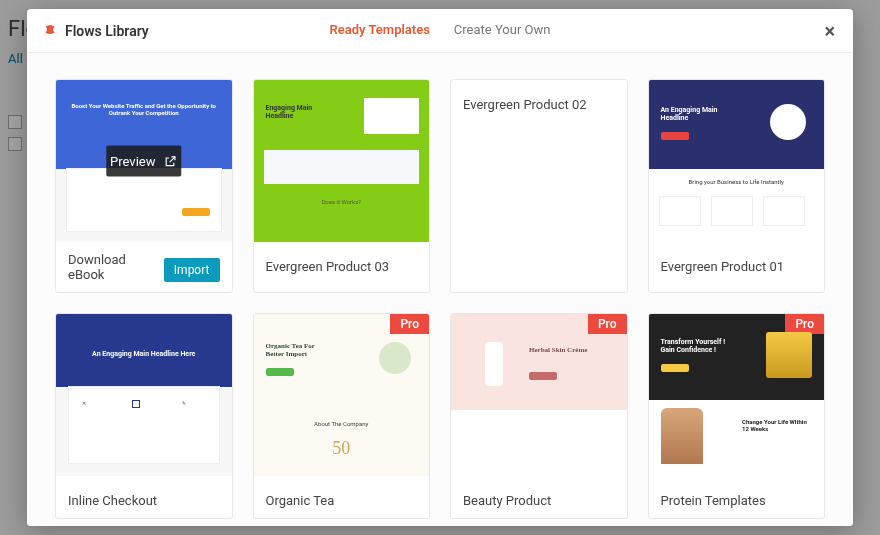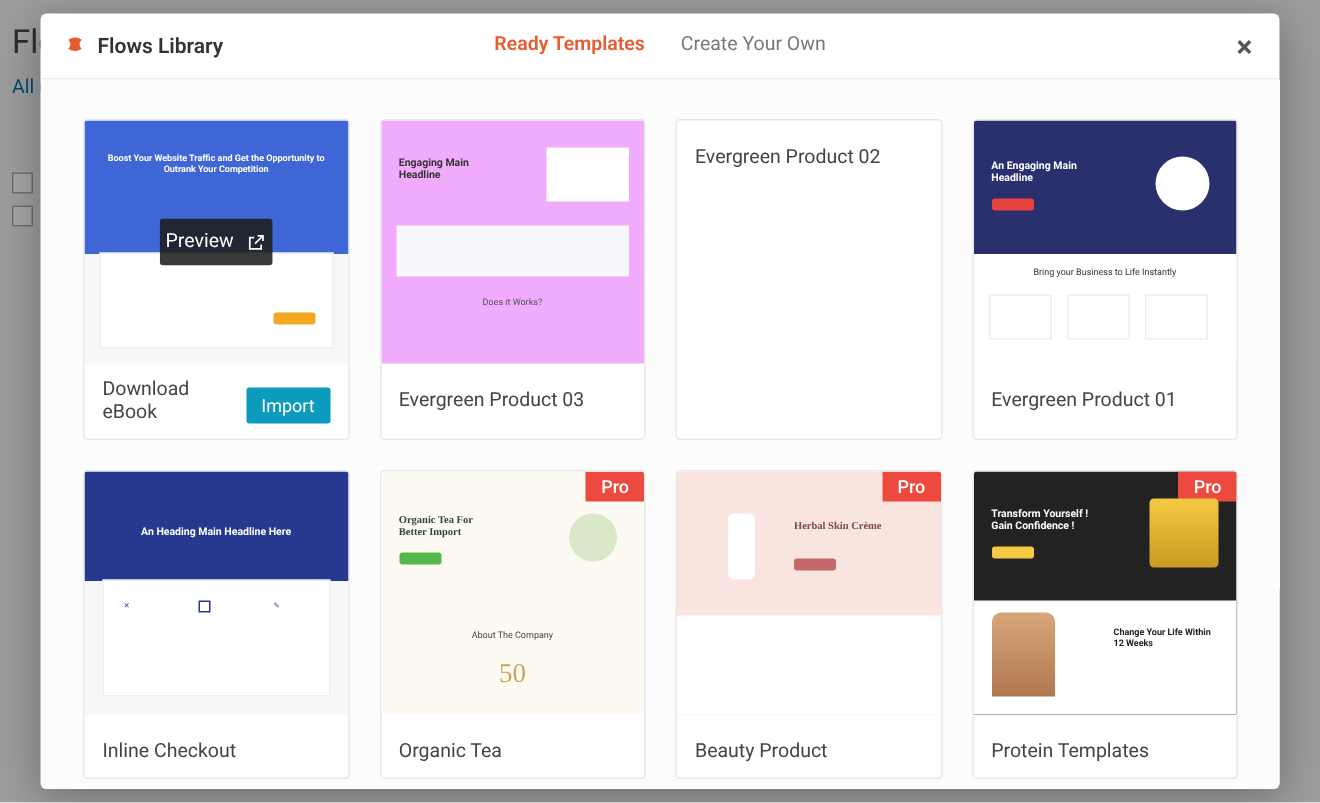--- a/index.html
+++ b/index.html
@@ -159,21 +159,21 @@
   padding: 8px 4px;
   border-radius: 2px;
   display: flex;
   align-items: center;
   gap: 8px;
   cursor: pointer;
 }
 
 
 .t1 { background: linear-gradient(#3f66d6 0 55%, #f7f7f7 55% 100%); }
-.t2 { background: #f0abfc; }
+.t2 { background: #84cc16; }
 .t3 { background: #fff; }
 .t4 { background: linear-gradient(#2a2f6e 0 55%, #fff 55% 100%); }
 .t5 { background: linear-gradient(#27388f 0 45%, #f7f7f7 45% 100%); }
 .t6 { background: #fdfaf3; }
 .t7 { background: #f9e4df; }
 .t8 { background: #222; }
 
 .tcontent {
   position: absolute; inset: 0;
   font-size: 5px;
@@ -296,21 +296,21 @@
           </div>
         </div>
         <div class="card-footer">
           <span>Evergreen Product 01</span>
         </div>
       </div>
 
       <div class="card">
         <div class="thumb t5">
           <div class="tcontent">
-            <div class="mini-headline" style="top:36px;left:0;right:0;text-align:center;">An Heading Main Headline Here</div>
+            <div class="mini-headline" style="top:36px;left:0;right:0;text-align:center;">An Engaging Main Headline Here</div>
             <div class="mini-box" style="left:12px;right:12px;top:72px;height:78px;"></div>
             <div style="position:absolute;left:26px;top:86px;width:8px;height:8px;color:#27388f;">✕</div>
             <div style="position:absolute;left:76px;top:86px;width:8px;height:8px;border:1px solid #27388f;"></div>
             <div style="position:absolute;left:126px;top:86px;width:8px;height:8px;color:#27388f;">✎</div>
           </div>
         </div>
         <div class="card-footer">
           <span>Inline Checkout</span>
         </div>
       </div>

